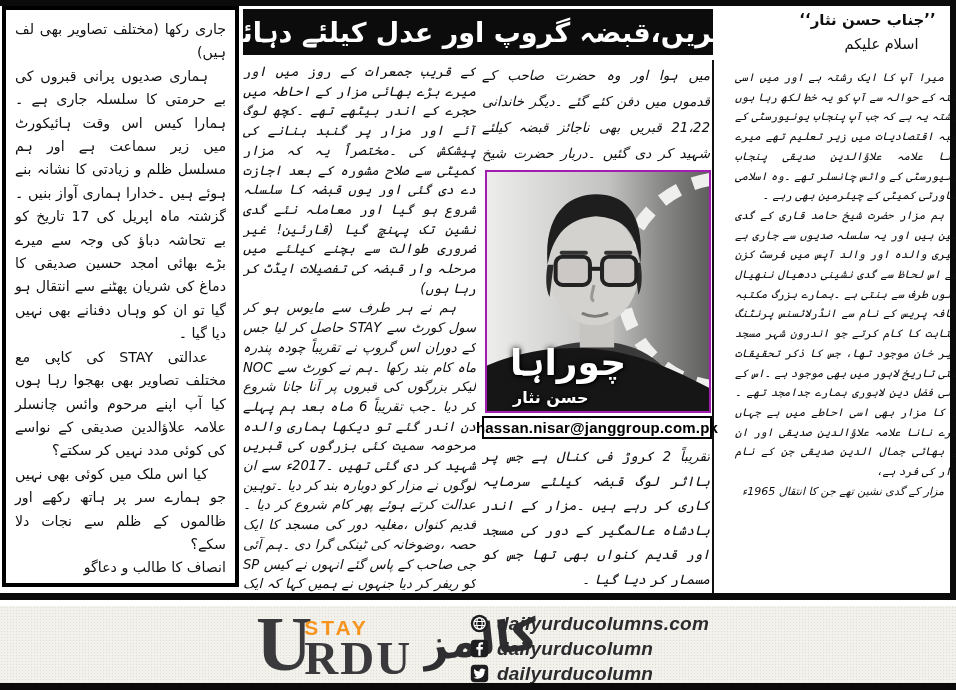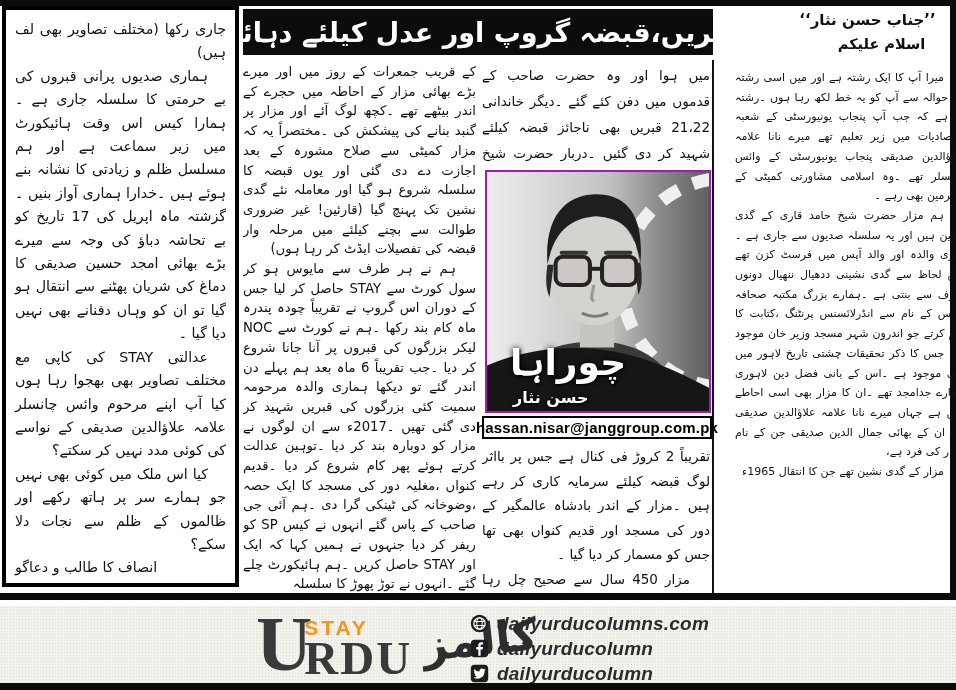--- a/index.html
+++ b/index.html
@@ -16,36 +16,36 @@
   .bottom-bar{left:0;top:683px;width:956px;height:7px;background:#0b0b0b;}
 
   
   .headline-bar{
     left:243px;top:9px;width:470px;height:46px;background:#0c0c0c;color:#ffffff;
     display:flex;align-items:center;justify-content:center;direction:rtl;
     font-size:27px;font-weight:bold;letter-spacing:1px;white-space:nowrap;
   }
   .byline{left:790px;top:10px;width:155px;text-align:center;direction:rtl;line-height:1.45;}
   .byline .name{font-size:15px;font-weight:bold;}
-  .byline .greet{font-size:14.5px;margin-top:2px;padding-left:28px;font-weight:bold;}
-
-  
-  .ucol{direction:rtl;text-align:justify;overflow:hidden;}
+  .byline .greet{font-size:14.5px;margin-top:2px;padding-left:28px;}
+
+  
+  .ucol{direction:rtl;text-align:justify;overflow:hidden;font-style:italic;}
   .ucol p{margin:0;text-indent:20px;}
   .col-right{left:719px;top:68px;width:229px;height:531px;font-size:11px;line-height:19.7px;margin-left:16px;}
   .col-mid-top{left:482px;top:62px;width:228px;height:106px;font-size:13.5px;line-height:26px;}
   .col-mid-bottom{left:482px;top:444px;width:228px;height:149px;font-size:13.5px;line-height:24.5px;}
   .col-third{left:243px;top:62px;width:233px;height:531px;font-size:13.2px;line-height:19.7px;}
 
   .left-box{
     left:2px;top:6px;width:237px;height:581px;border:4px solid #000;background:#fff;
     padding:8px 9px;direction:rtl;text-align:justify;font-size:14.2px;line-height:23.4px;overflow:hidden;
   }
   .left-box p{margin:0;text-indent:18px;}
-  .left-box .centered{text-align:left;text-indent:0;}
+  .left-box .centered{text-align:right;text-indent:0;}
 
   .divider-v{left:712px;top:60px;width:2px;height:533px;background:#111;}
 
   
   .photo-frame{
     left:485px;top:170px;width:226px;height:243px;border:2px solid #a21caf;background:#9a9a9a;overflow:hidden;
   }
   .photo-frame svg{display:block;width:100%;height:100%;}
   .photo-overlay-title{
     position:absolute;left:6px;bottom:30px;width:150px;color:#ffffff;direction:rtl;text-align:center;

